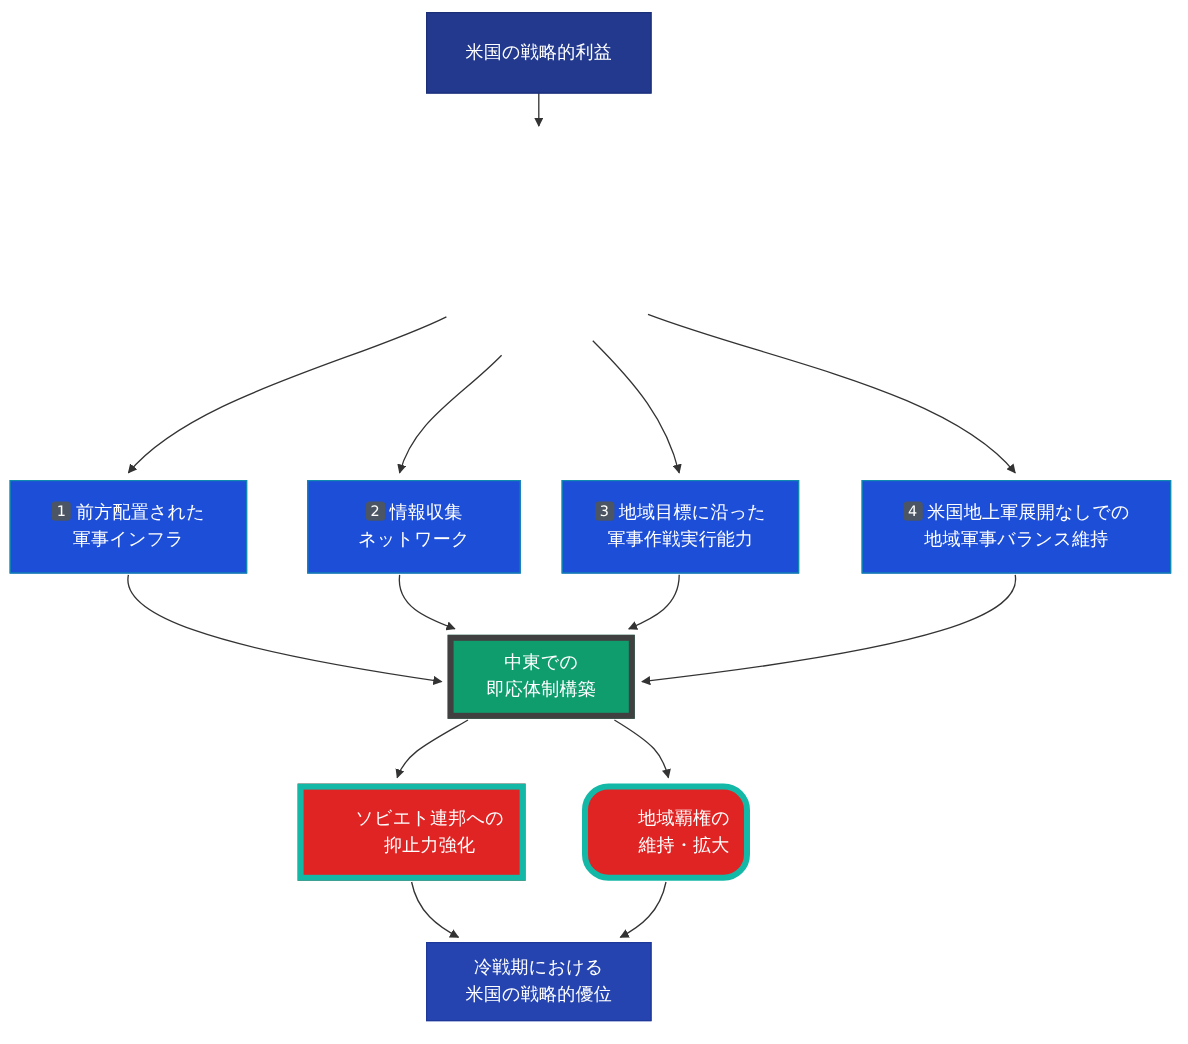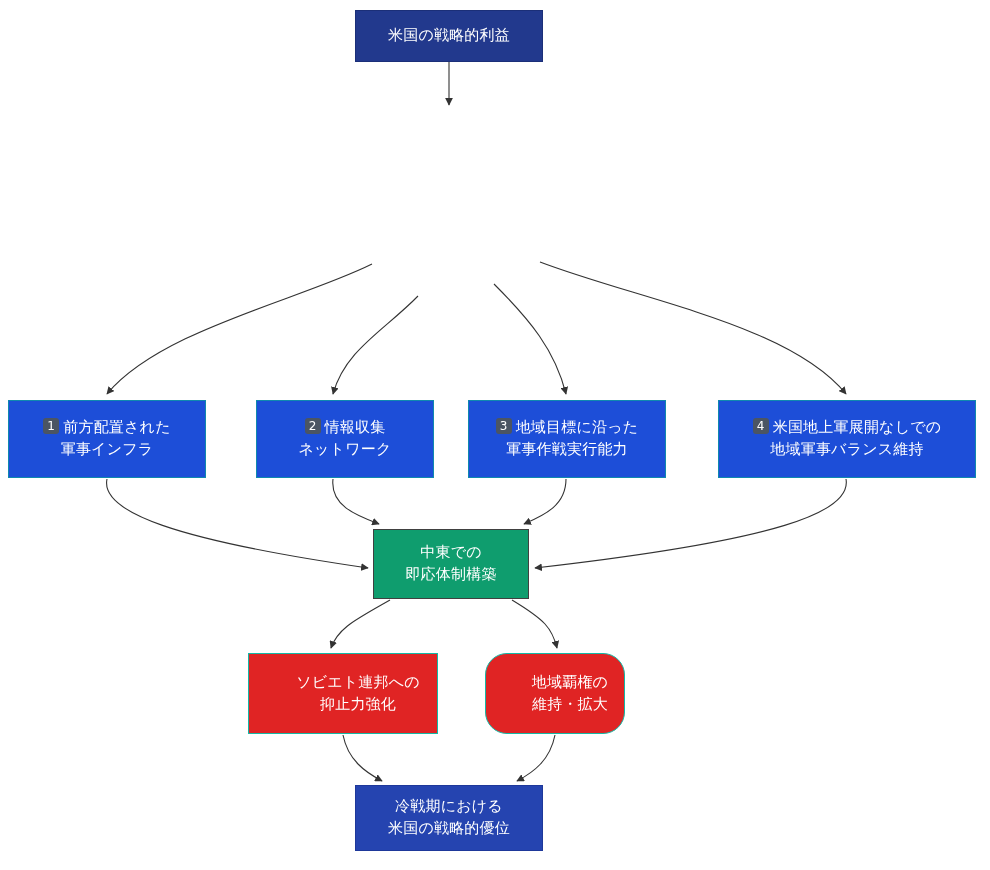--- a/index.html
+++ b/index.html
@@ -42,21 +42,21 @@
   .node .label {
     display: block;
     white-space: pre-line;
   }
 
   
   #node-top {
     left: 355px;
     top: 10px;
     width: 188px;
-    height: 52px;
+    height: 68px;
     background: #22398d;
     border: 1px solid #1b2f78;
     font-size: 15px;
   }
 
   
   #node-bottom {
     left: 355px;
     top: 785px;
     width: 188px;
@@ -120,28 +120,28 @@
     font-family: "DejaVu Sans", "Liberation Sans", sans-serif;
   }
 
   
   #node-green {
     left: 373px;
     top: 529px;
     width: 156px;
     height: 70px;
     background: #0f9d6e;
-    border: 1px solid #404040;
+    border: 5px solid #404040;
     font-size: 15px;
   }
 
   
   .effect {
     background: #e02424;
-    border: 1px solid #14b8a6;
+    border: 5px solid #14b8a6;
     font-size: 15px;
     top: 653px;
     height: 81px;
     padding-left: 30px;
   }
   #effect-left  { left: 248px; width: 190px; }
   #effect-right { left: 485px; width: 140px; border-radius: 22px; }
 </style>
 </head>
 <body>

